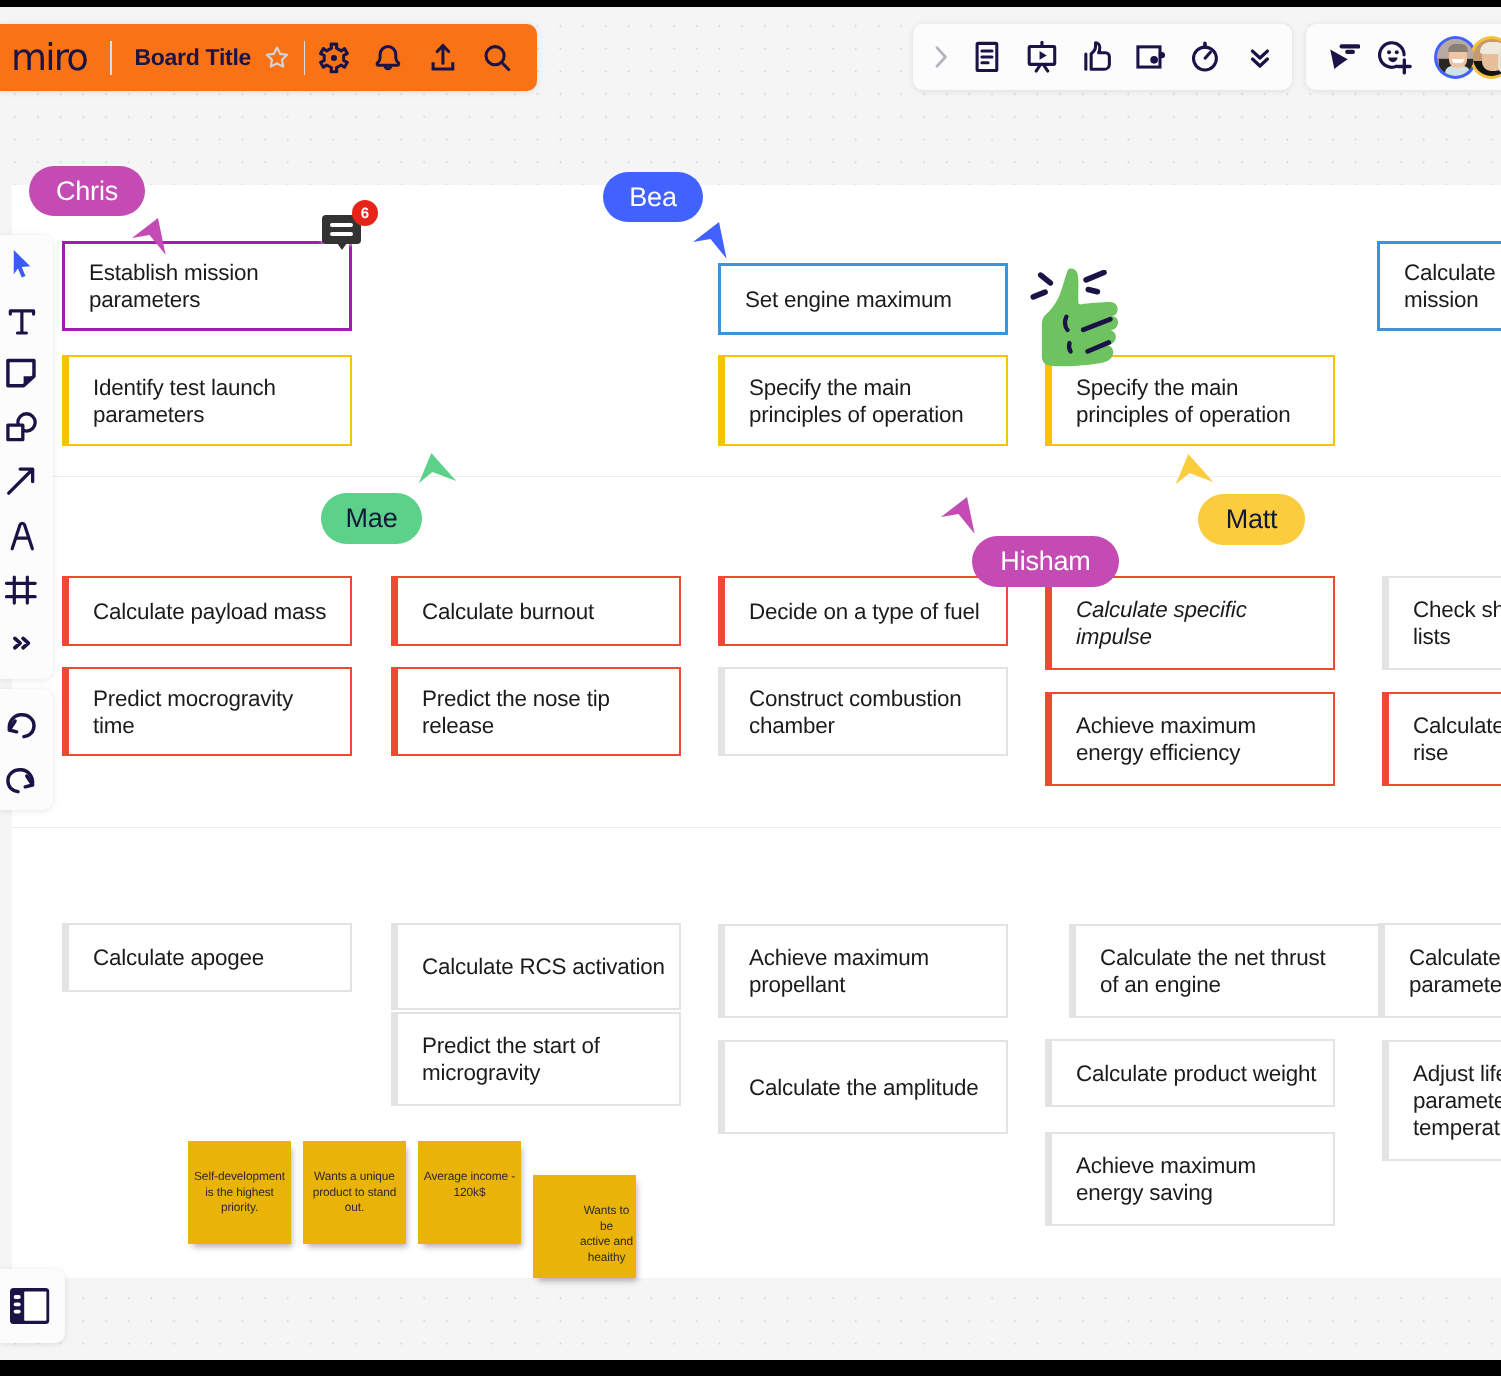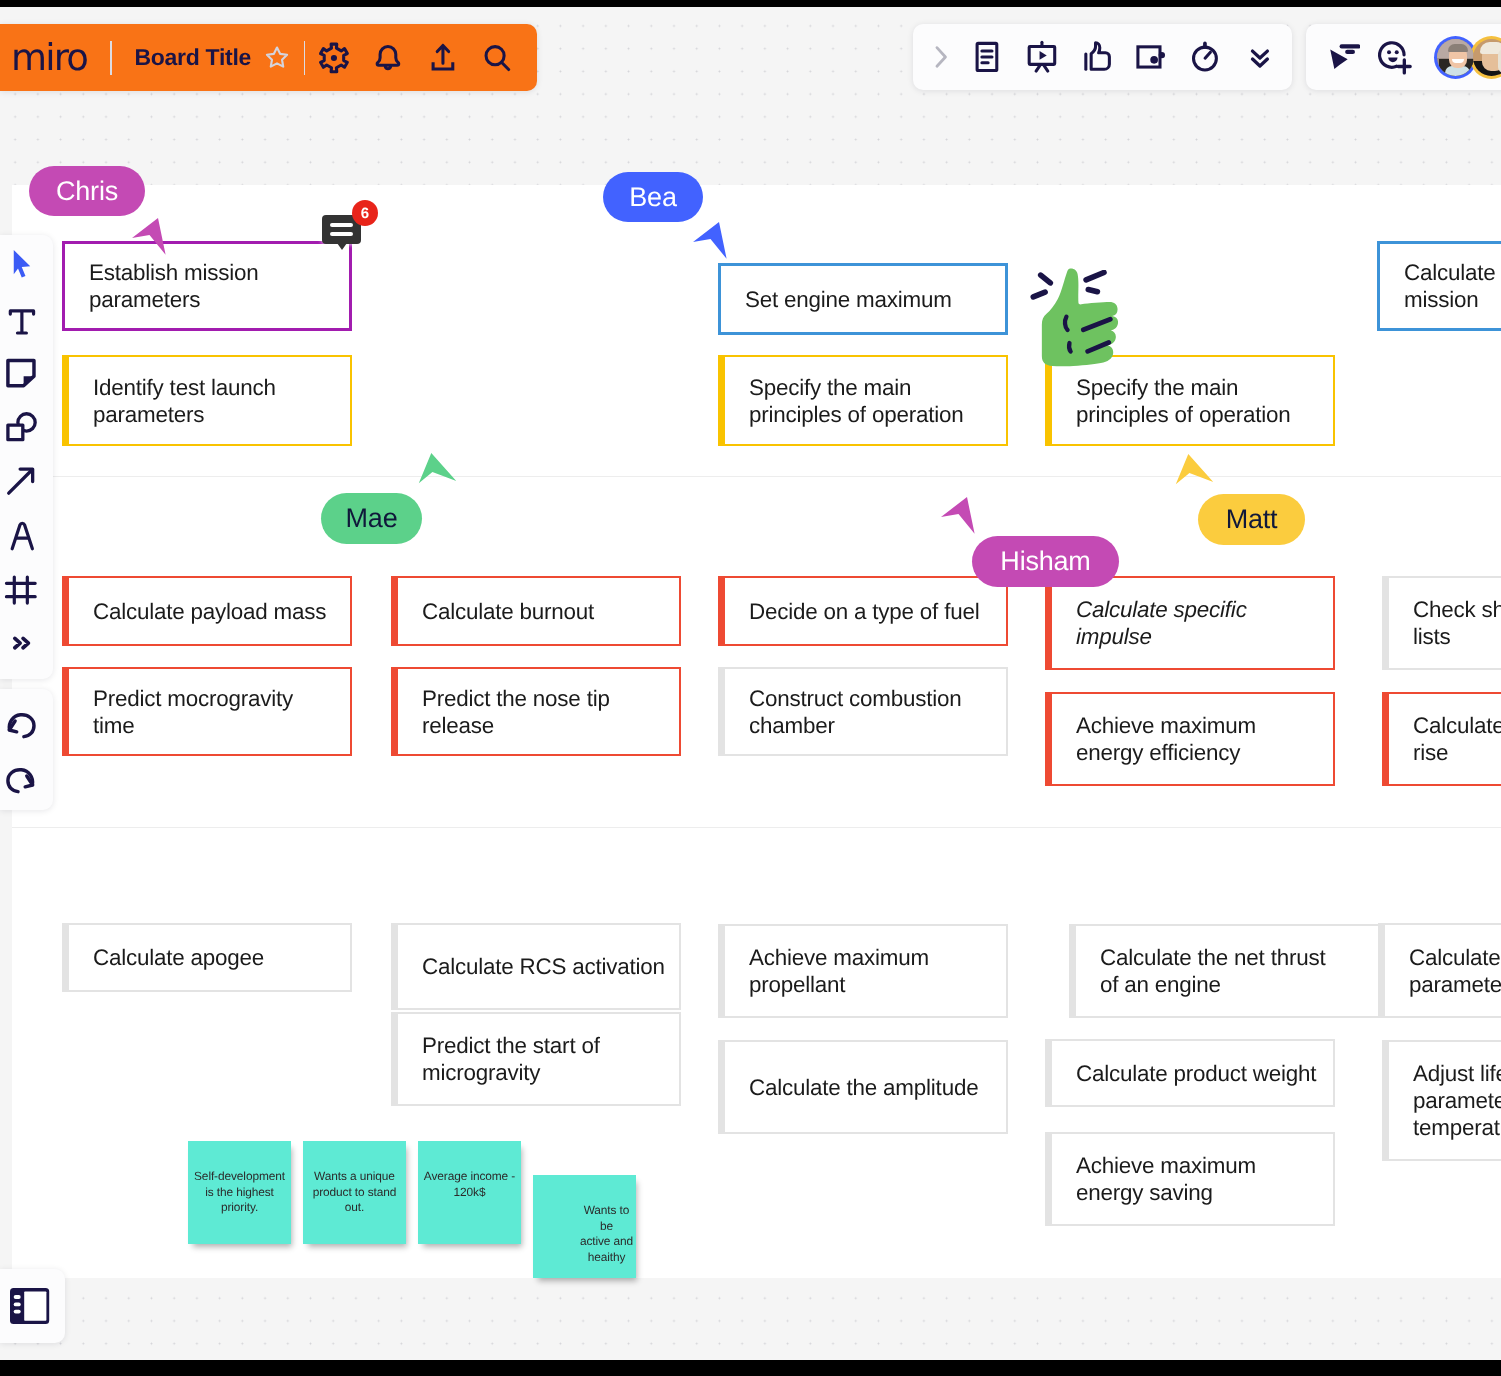--- a/index.html
+++ b/index.html
@@ -15,21 +15,21 @@
  border-radius:0 10px 10px 0;box-shadow:0 1px 6px rgba(20,20,43,.10);display:flex;align-items:center}
 .brand{font-family:"DejaVu Sans",sans-serif;font-size:37px;letter-spacing:-1.8px;color:#1a1446;margin-left:11px;font-weight:400;line-height:1}
 .vsep{width:1.4px;height:34px;background:#dcdce3}
 .btitle{font-size:23px;font-weight:700;color:#1a1446;letter-spacing:-0.3px}
 .ico{display:flex;align-items:center;justify-content:center}
 .panel{position:absolute;background:#fcfcfd;border-radius:10px;box-shadow:0 1px 6px rgba(20,20,43,.10);display:flex;align-items:center}
 .ltb{position:absolute;left:0;width:52px;background:#fcfcfd;border-radius:0 10px 10px 0;box-shadow:0 1px 6px rgba(20,20,43,.10)}
 .tool{width:42.4px;display:flex;align-items:center;justify-content:center}
 .card{position:absolute;background:#fff;display:flex;align-items:center}
 .ctxt{font-size:22.4px;line-height:27px;color:#1b1b1b;letter-spacing:-0.2px;white-space:pre-line;padding-left:24px;padding-right:10px}
-.sticky{position:absolute;background:#5eead4;box-shadow:3px 5px 6px -2px rgba(0,0,0,.30);
+.sticky{position:absolute;background:#eab308;box-shadow:3px 5px 6px -2px rgba(0,0,0,.30);
  display:flex;align-items:flex-start;justify-content:center;text-align:center;padding:28px 0 0}
 .sticky span{font-size:11.9px;line-height:15.6px;color:#2b2b2b;letter-spacing:-0.1px;white-space:pre-line}
 .clabel{position:absolute;border-radius:21px;color:#fff;font-size:27px;line-height:42px;height:42px;
  padding:0 18px;white-space:nowrap;font-weight:400;letter-spacing:-0.2px}
 .carrow{position:absolute}
 </style>
 </head>
 <body>
 
 <div id="root">

